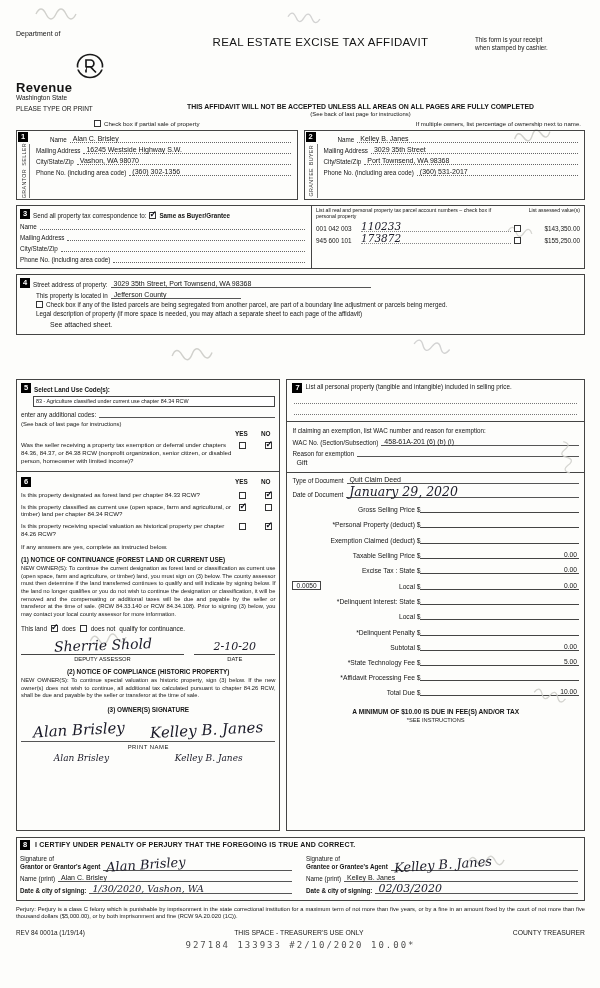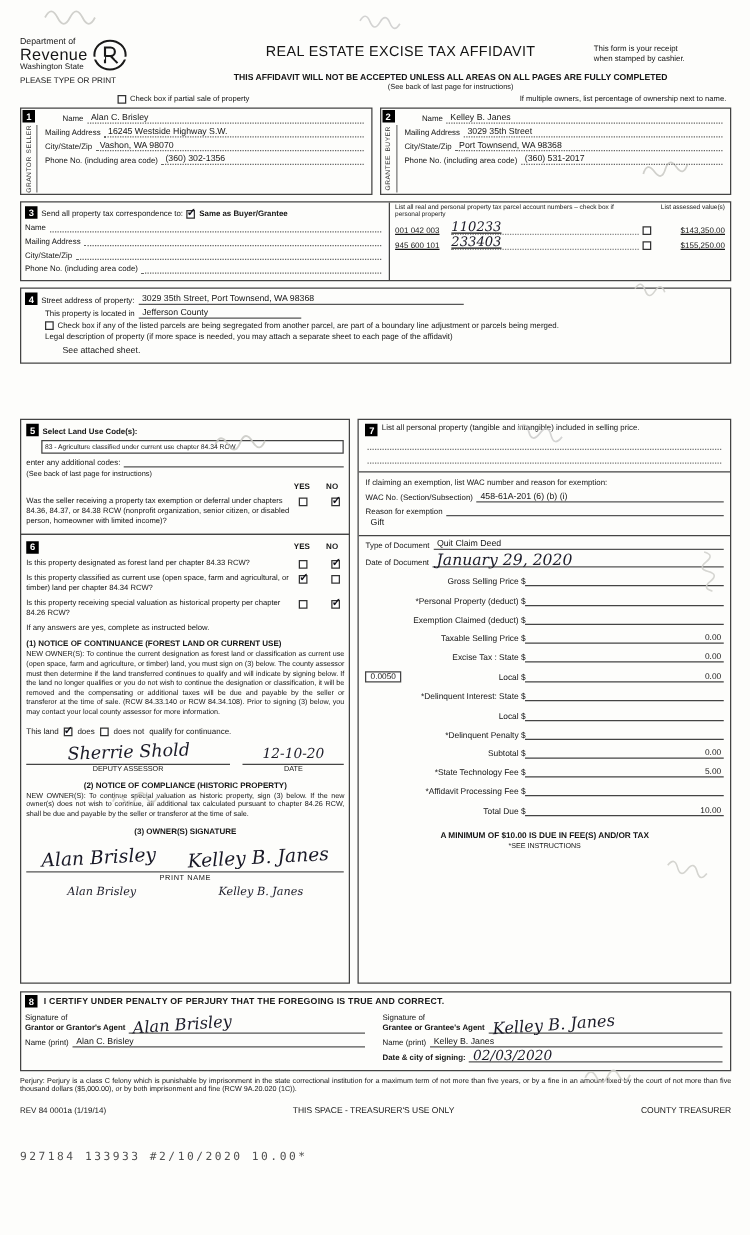--- a/index.html
+++ b/index.html
@@ -9,21 +9,21 @@
           padding:30px 15px 8px 16px; overflow:hidden; }
 
   
   .scr { position:absolute; opacity:.85; pointer-events:none; }
 
   
   .hdr { display:flex; align-items:flex-start; }
   .logo { display:flex; align-items:center; gap:3px; width:150px; flex:none; }
   .logo-lines { display:flex; flex-direction:column; line-height:1.05; }
   .ll1 { font-size:7px; }
-  .ll2 { font-size:13px; font-weight:normal; letter-spacing:.3px; }
+  .ll2 { font-size:13px; font-weight:bold; letter-spacing:.3px;margin-top:44px; }
   .ll3 { font-size:6.5px; }
   .hcenter { flex:1; text-align:center; padding-top:6px; }
   .htitle { font-size:11.5px; font-weight:normal; letter-spacing:.3px; }
   .hchap { font-size:7.5px; margin-top:2px; }
   .hreceipt { width:110px; flex:none; font-size:6.3px; text-align:left; padding-top:6px; line-height:1.25; display:flex; flex-direction:column; }
   .typewarn { display:flex; margin-top:1px; }
   .please { width:120px; flex:none; font-size:6.5px; padding-top:2px; }
   .warnwrap { flex:1; text-align:center; }
   .warn { font-size:6.9px; font-weight:bold; }
   .seeback { font-size:5.9px; margin-top:1px; }
@@ -52,21 +52,21 @@
   .side span { writing-mode:vertical-rl; transform:rotate(180deg); font-size:5.3px; letter-spacing:.4px; color:#333; }
   .party .fl.first { margin-top:1px; padding-left:14px; }
 
   
   .sec3 { display:flex; border:1px solid #444; margin-top:5px; }
   .s3l { flex:1.08; padding:2px 6px 5px 3px; border-right:1px solid #444; position:relative; }
   .s3r { flex:1; padding:2px 4px 4px; }
   .phead { display:flex; font-size:5.2px; gap:4px; line-height:1.15; }
   .ph1 { flex:1.7; }
   .ph2 { flex:.7; text-align:right; }
-  .prow { display:flex; align-items:flex-end; margin-top:2px; gap:3px;text-decoration:underline; }
+  .prow { display:flex; align-items:flex-end; margin-top:2px; gap:3px; }
   .pnum { font-size:6.4px; width:42px; flex:none; }
   .phw { flex:1; font-size:10.5px; line-height:9px; border-bottom:1px dotted #888; }
   .pval { width:56px; flex:none; text-align:right; font-size:6.4px; }
 
   
   .sec4 { border:1px solid #444; margin-top:5px; padding:2px 6px 6px 3px; }
   .ind { margin-left:16px; }
   .legalval { font-size:7px; margin:4px 0 0 30px; }
 
   
@@ -121,21 +121,21 @@
   .s8col { flex:1; }
   .two-line { display:flex; flex-direction:column; font-size:6.3px; line-height:1.25; flex:none; }
   .two-line .bb { font-weight:bold; }
   .s8sig { font-size:13px; line-height:11px; display:inline-block; transform:rotate(-4deg); white-space:nowrap; }
   .s8date { font-size:9.5px; line-height:9px; }
 
   .perjury { font-size:5.75px; line-height:1.35; text-align:justify; margin-top:5px; }
   .footrow { display:flex; margin-top:8px; font-size:6.4px; align-items:baseline; }
   .footrow .fr-c { flex:1; text-align:center; font-size:6.8px; }
   .footrow .fr-r { font-size:6.8px; }
-  .machine { font-family:"DejaVu Sans Mono",monospace; font-size:9px; letter-spacing:2px; color:#3c3c3c; margin-top:29px; opacity:.9; }
+  .machine { font-family:"DejaVu Sans Mono",monospace; font-size:9px; letter-spacing:2px; color:#3c3c3c; margin-top:4px; opacity:.9;text-align:center; }
 </style>
 </head>
 <body>
 
 <div class="page">
 
   <svg class="scr" style="left:34px;top:4px" width="46" height="16" viewBox="0 0 46 16">
       <path d="M2 10 q5 -10 10 0 t10 0 t10 0 t10 0" stroke="#c9c9c4" stroke-width="1.4" fill="none"></path>
     </svg>
   <svg class="scr" style="left:286px;top:10px;transform:rotate(4deg)" width="40" height="14" viewBox="0 0 40 14">
@@ -298,21 +298,21 @@
         <span class="ph2">List assessed value(s)</span>
       </div>
       <div class="prow">
         <span class="pnum">001 042 003</span>
         <span class="phw hw">110233</span>
         <span class="cb"></span>
         <span class="pval">$143,350.00</span>
       </div>
       <div class="prow">
         <span class="pnum">945 600 101</span>
-        <span class="phw hw">233403</span>
+        <span class="phw hw">173872</span>
         <span class="cb"></span>
         <span class="pval">$155,250.00</span>
       </div>
     </div>
   </div>
 
   <div class="sec4">
     <div class="fl" style="margin-top:1px">
       <span class="badge">4</span>
       <span class="lab">Street address of property:</span>
@@ -400,21 +400,21 @@
         <div class="contline">
           <span>This land</span>
           <span class="cb checked"></span>
           <span>does</span>
           <span class="cb"></span>
           <span>does not</span>
           <span>qualify for continuance.</span>
         </div>
         <div class="deprow">
           <span class="depline"><span class="hw depsig">Sherrie Shold</span></span>
-          <span class="dateline"><span class="hw depdate">12-10-20</span></span>
+          <span class="dateline"><span class="hw depdate">2-10-20</span></span>
         </div>
         <div class="deplabels">
           <span>DEPUTY ASSESSOR</span>
           <span>DATE</span>
         </div>
         <div class="ntitle ctr">(2) NOTICE OF COMPLIANCE (HISTORIC PROPERTY)</div>
         <div class="nbody">NEW OWNER(S): To continue special valuation as historic property, sign (3) below. If the new owner(s) does not wish to continue, all additional tax calculated pursuant to chapter 84.26 RCW, shall be due and payable by the seller or transferor at the time of sale.</div>
         <div class="ntitle ctr">(3) OWNER(S) SIGNATURE</div>
         <div class="sigrow">
           <span class="bigsig">Alan Brisley</span>
@@ -540,20 +540,26 @@
           <span class="fill solid">
               <span class="hw s8sig">Alan Brisley</span>
             </span>
         </div>
         <div class="fl">
           <span class="lab">Name (print)</span>
           <span class="fill solid">
               <span class="val">Alan C. Brisley</span>
             </span>
         </div>
+        <div class="fl">
+          <span class="lab b">Date &amp; city of signing:</span>
+          <span class="fill solid">
+              <span class="hw s8date">1/30/2020, Vashon, WA</span>
+            </span>
+        </div>
       </div>
       <div class="s8col">
         <div class="fl">
           <span class="two-line">
             <span>Signature of</span>
             <span class="bb">Grantee or Grantee's Agent</span>
           </span>
           <span class="fill solid">
               <span class="hw s8sig">Kelley B. Janes</span>
             </span>

